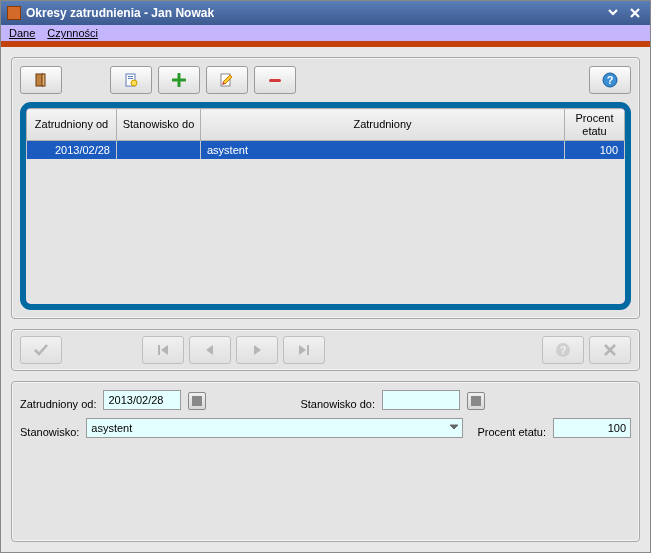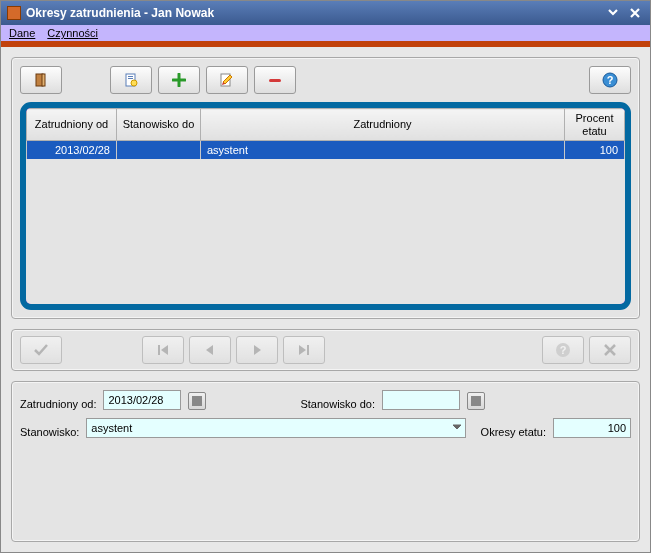--- a/index.html
+++ b/index.html
@@ -208,20 +208,20 @@
       <div class="formrow">
         <label>Stanowisko:</label>
         <div class="combo">
           <input class="input" style="width: 100%; padding-right: 18px;" value="asystent">
           <span class="arrow">
               <svg width="10" height="10" viewBox="0 0 10 10">
                 <path d="M1 3 L5 7 L9 3 Z"></path>
               </svg>
             </span>
         </div>
-        <label style="margin-left:8px;">Okresy etatu:</label>
+        <label style="margin-left:8px;">Procent etatu:</label>
         <input class="input" style="width: 78px; text-align: right;" value="100">
       </div>
 
     </div>
 
   </div>
 </div>
 
 </body></html>

